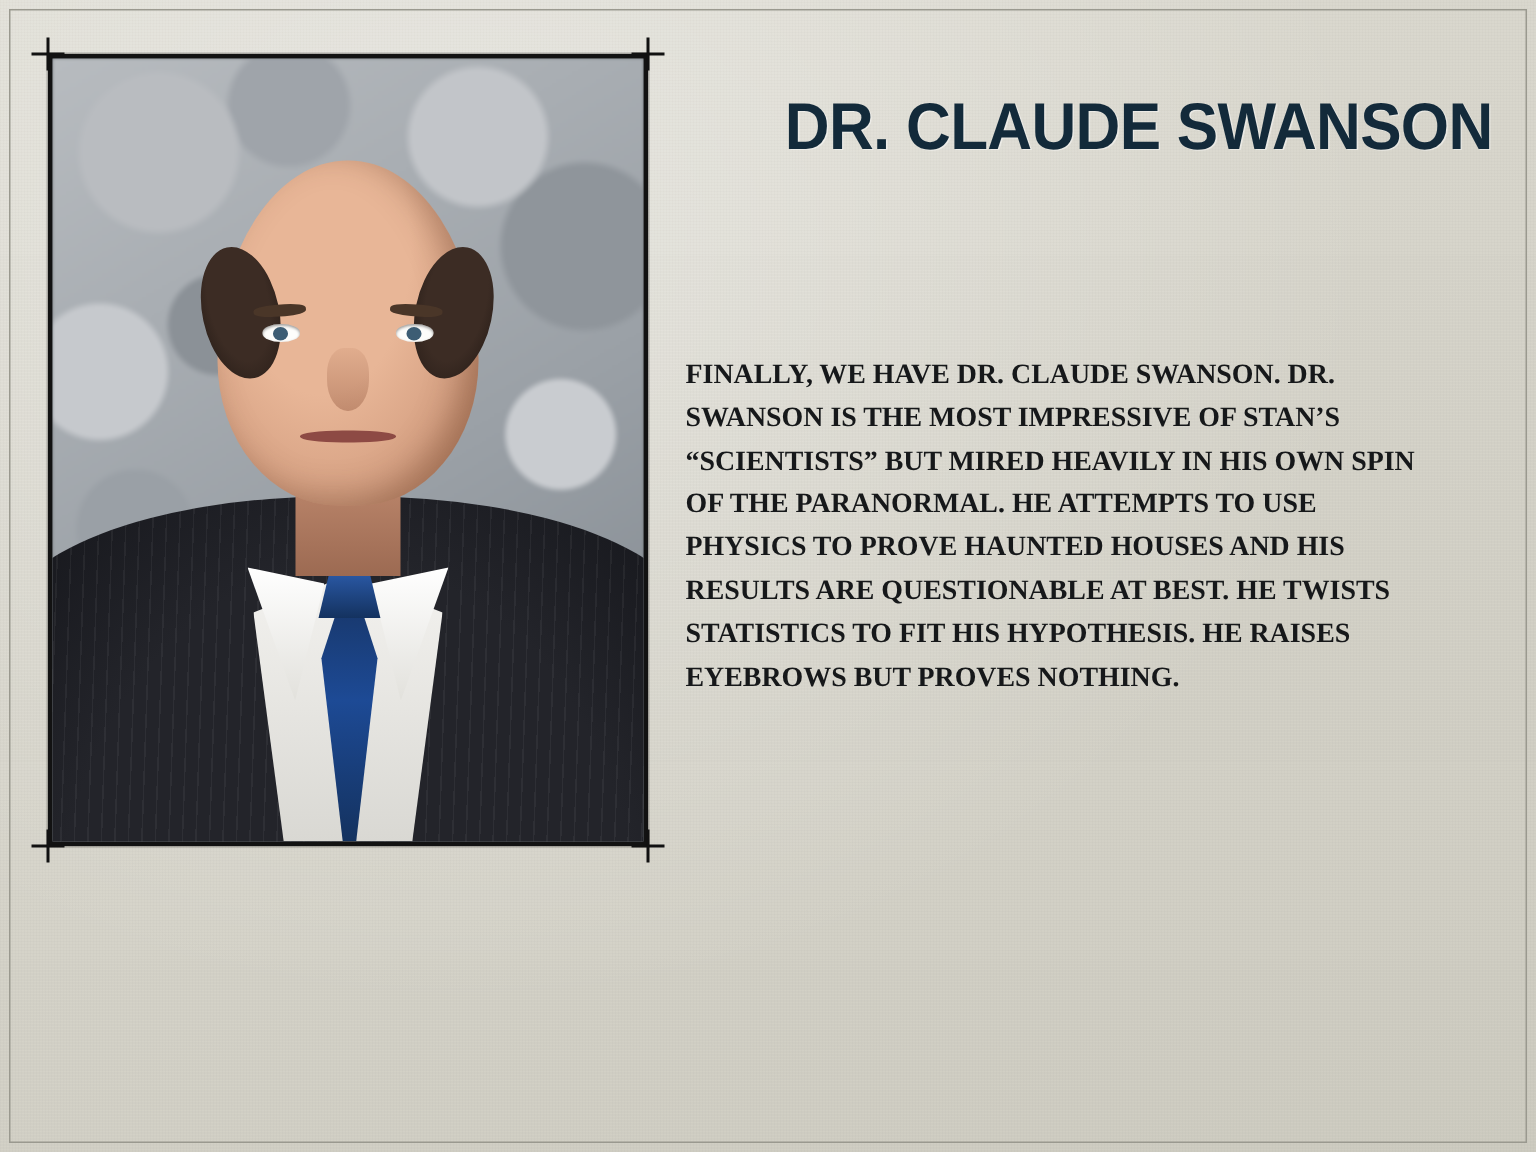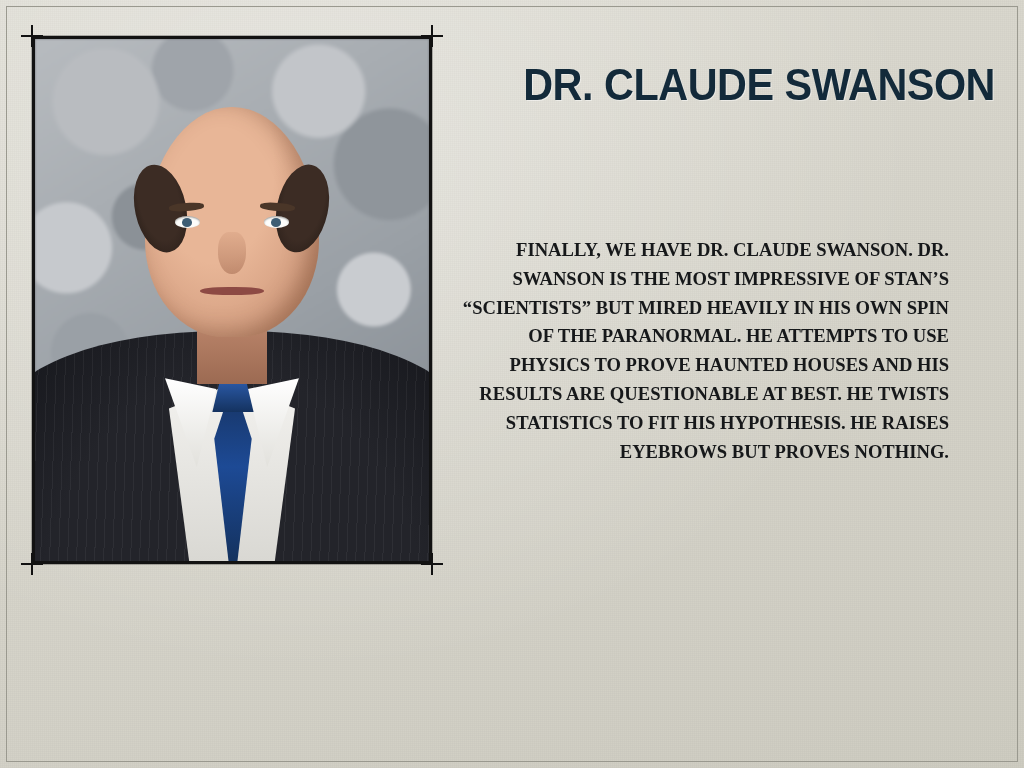--- a/index.html
+++ b/index.html
@@ -240,21 +240,21 @@
   .body-text {
     position: absolute;
     left: 457px;
     top: 236px;
     width: 492px;
     font-family: "Liberation Serif", serif;
     font-weight: bold;
     font-size: 18.6px;
     line-height: 1.55;
     color: #16181a;
-    text-align: right;
+    text-align: left;
   }
 </style>
 </head>
 <body>
 
 <div class="slide">
 
   <div class="slide-border"></div>
 
   <div class="photo-wrap">

